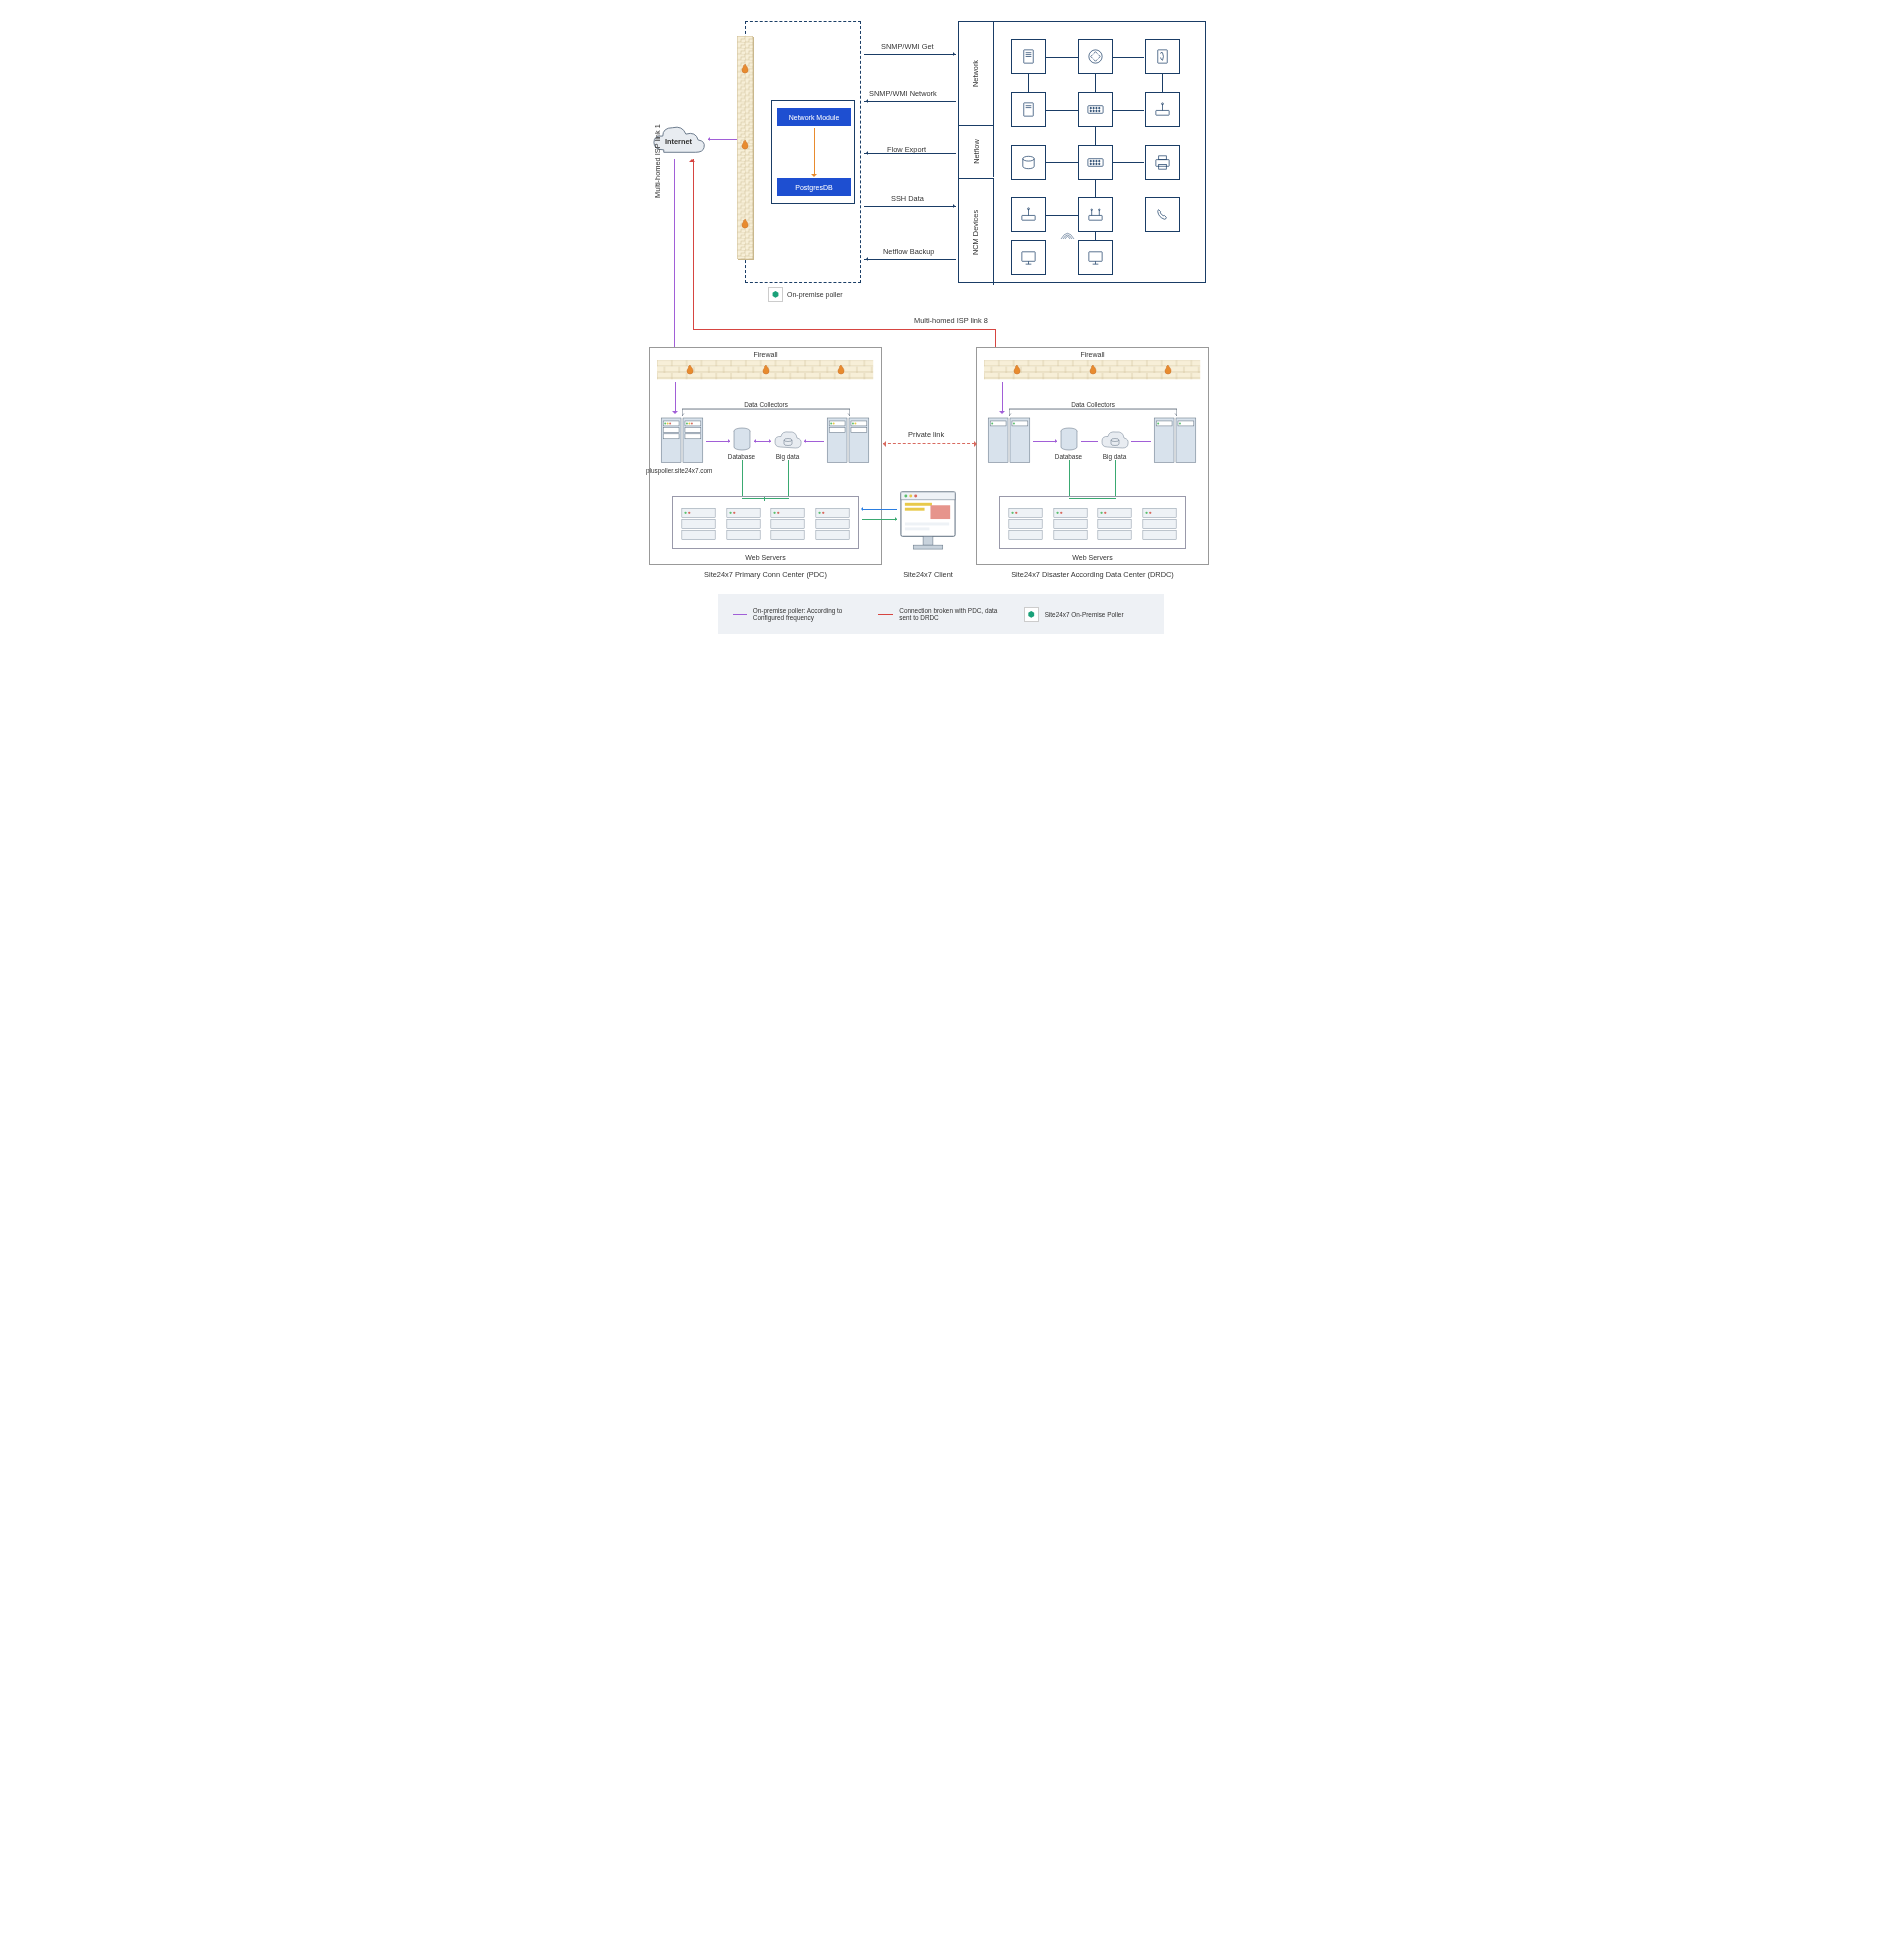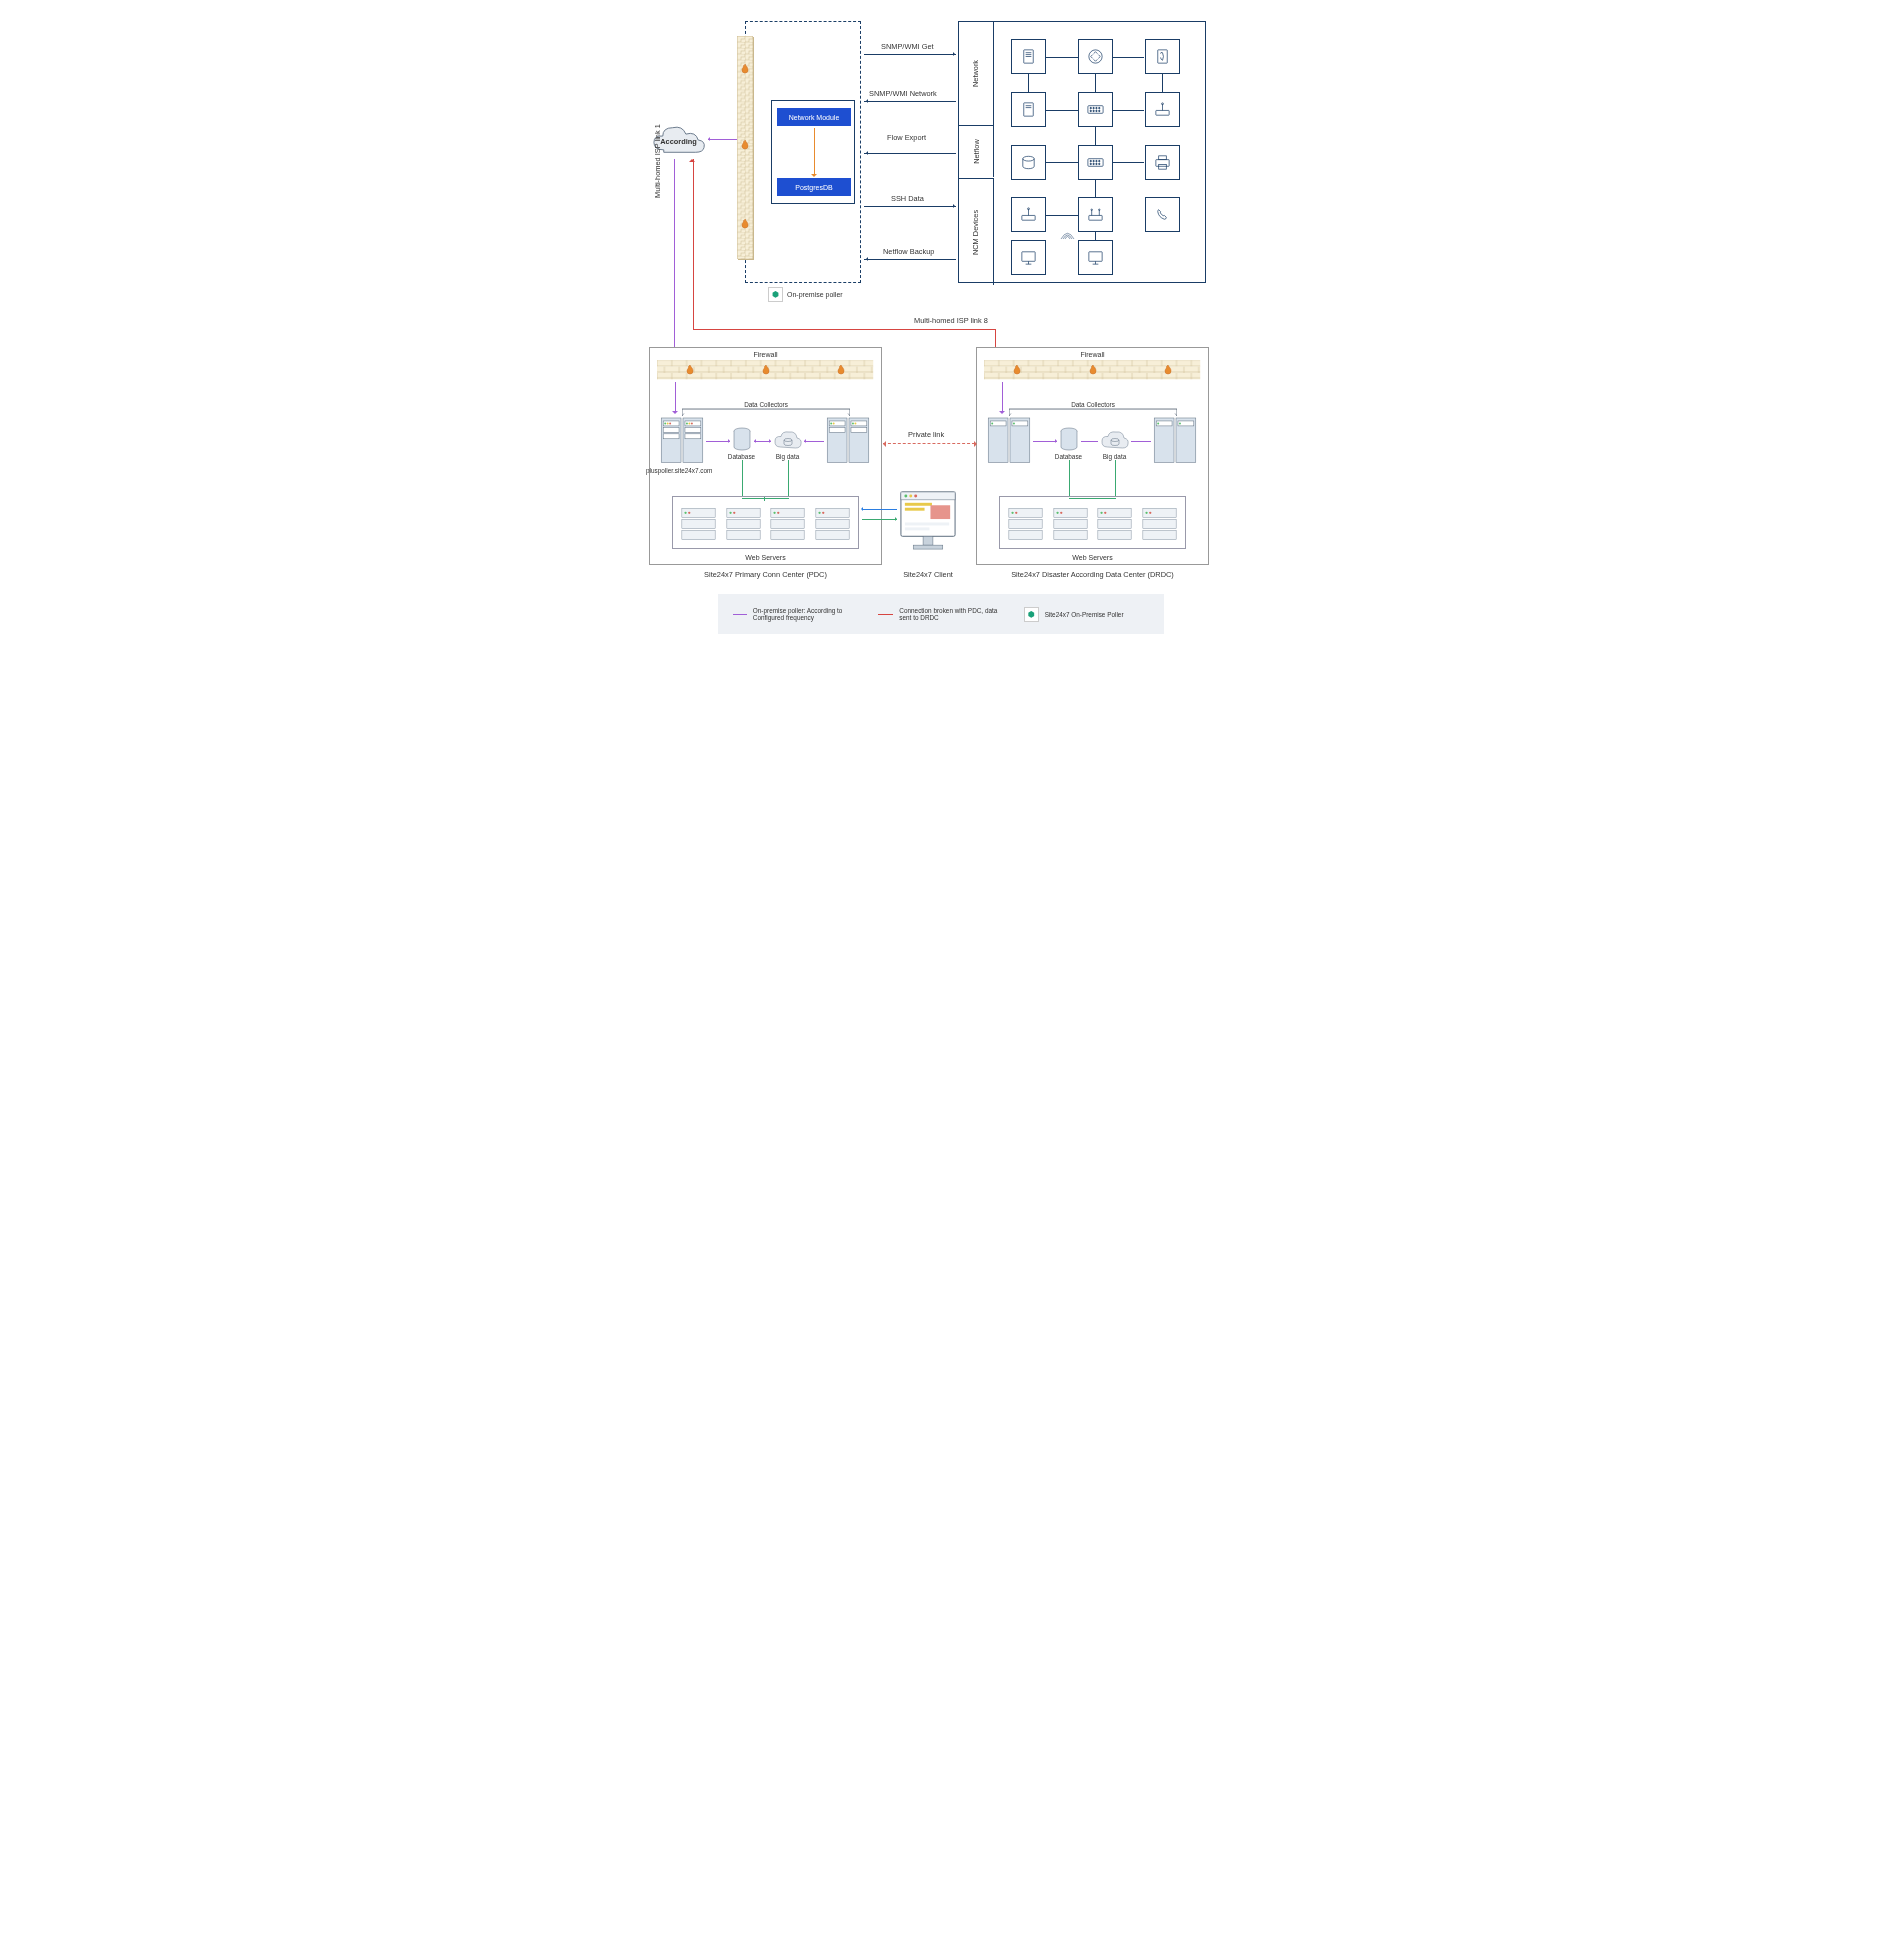--- a/index.html
+++ b/index.html
@@ -84,21 +84,21 @@
 </style>
 </head>
 <body>
 
 <div class="canvas">
 
   <div class="cloud">
     <svg viewBox="0 0 120 80">
         <path d="M30 60 Q10 60 10 45 Q10 30 28 32 Q28 15 48 15 Q68 10 75 28 Q95 22 100 40 Q115 42 112 55 Q110 65 95 65 L30 65 Z" fill="#e8ecf1" stroke="#6b7a8c" stroke-width="2"></path>
       </svg>
-    <div class="cloud-label">According</div>
+    <div class="cloud-label">Internet</div>
   </div>
 
   <div class="cline purple" style="left:74px; top:129px; width:29px; height:1px;"></div>
   <div class="ah-l" style="left:72px; top:127px; border-right-color:#a15fd7;"></div>
 
   <div class="poller-box">
     <div class="vfirewall">
       
     </div>
     <div class="module-box">
@@ -138,21 +138,21 @@
       </div>
     <span>On-premise poller</span>
   </div>
 
   <div class="flow-label" style="left:247px; top:32px;">SNMP/WMI Get</div>
   <div class="hline fwd" style="left:230px; top:44px; width:92px;"></div>
 
   <div class="flow-label" style="left:235px; top:79px;">SNMP/WMI Network</div>
   <div class="hline rev" style="left:230px; top:91px; width:92px;"></div>
 
-  <div class="flow-label" style="left:253px; top:123px;">Flow Export</div>
+  <div class="flow-label" style="left:253px; top:135px;">Flow Export</div>
   <div class="hline rev" style="left:230px; top:143px; width:92px;"></div>
 
   <div class="flow-label" style="left:257px; top:184px;">SSH Data</div>
   <div class="hline fwd" style="left:230px; top:196px; width:92px;"></div>
 
   <div class="flow-label" style="left:249px; top:237px;">Netflow Backup</div>
   <div class="hline rev" style="left:230px; top:249px; width:92px;"></div>
 
   <div class="device-box">
     <div class="vlabel-col">

